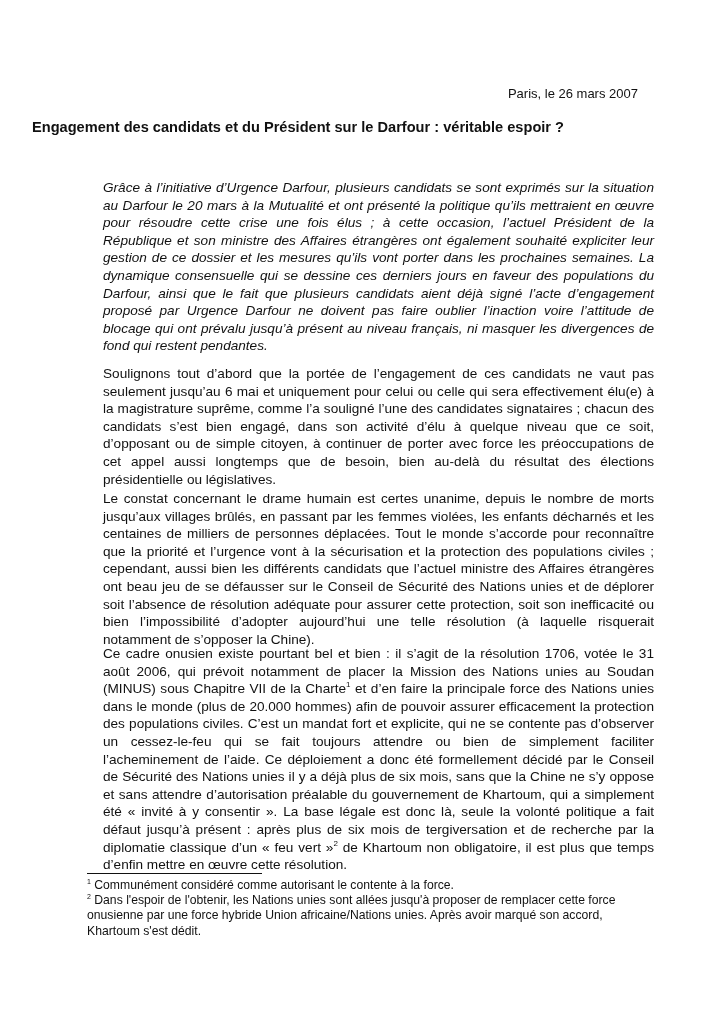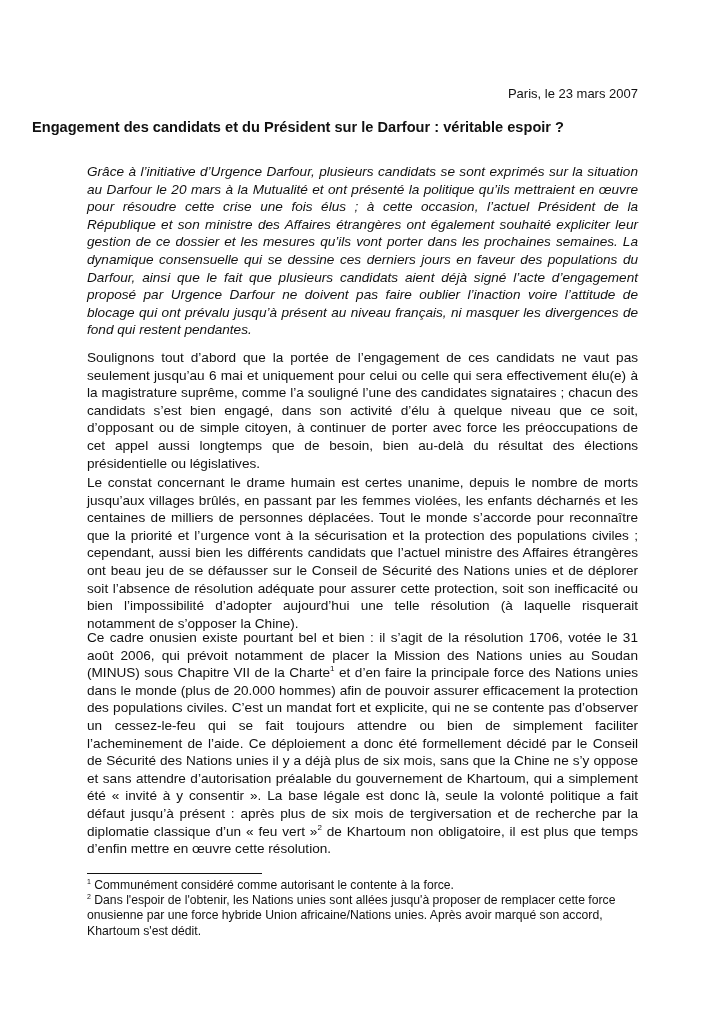--- a/index.html
+++ b/index.html
@@ -2,32 +2,32 @@
 <html><head>
 <meta charset="utf-8">
 <style>
   html, body { margin: 0; padding: 0; background: #ffffff; }
   body { width: 724px; height: 1024px; position: relative; overflow: hidden;
          font-family: "Liberation Sans", sans-serif; color: #111; }
   .date { position: absolute; top: 86px; right: 86px; font-size: 13px; line-height: 16px; }
   .title { position: absolute; top: 118px; left: 0; width: 596px; text-align: center;
            font-weight: bold; font-size: 14.6px; line-height: 18px; }
   .para { position: absolute; left: 87px; width: 551px; font-size: 13.6px; line-height: 17.6px;
-          text-align: justify; margin: 0; }
+          text-align: justify; margin: 16px; }
   .para.italic { font-style: italic; }
   sup { font-size: 8px; line-height: 0; vertical-align: 6px; }
   .fn-rule { position: absolute; left: 87px; top: 873px; width: 175px; height: 0; border-top: 1px solid #111; }
   .footnotes { position: absolute; left: 87px; top: 878px; width: 551px; font-size: 12.2px; line-height: 15.2px; }
   .footnote { margin: 0; }
   .footnote sup { font-size: 7px; vertical-align: 5px; }
 </style>
 </head>
 <body>
 
-<div class="date">Paris, le 23 mars 2007</div>
+<div class="date">Paris, le 26 mars 2007</div>
 <div class="title">Engagement des candidats et du Président sur le Darfour : véritable espoir ?</div>
 
 <p class="para italic" style="top:163px;">Grâce à l’initiative d’Urgence Darfour, plusieurs candidats se sont exprimés sur la situation au Darfour le 20 mars à la Mutualité et ont présenté la politique qu’ils mettraient en œuvre pour résoudre cette crise une fois élus ; à cette occasion, l’actuel Président de la République et son ministre des Affaires étrangères ont également souhaité expliciter leur gestion de ce dossier et les mesures qu’ils vont porter dans les prochaines semaines. La dynamique consensuelle qui se dessine ces derniers jours en faveur des populations du Darfour, ainsi que le fait que plusieurs candidats aient déjà signé l’acte d’engagement proposé par Urgence Darfour ne doivent pas faire oublier l’inaction voire l’attitude de blocage qui ont prévalu jusqu’à présent au niveau français, ni masquer les divergences de fond qui restent pendantes.</p>
 
 <p class="para" style="top:349px;">Soulignons tout d’abord que la portée de l’engagement de ces candidats ne vaut pas seulement jusqu’au 6 mai et uniquement pour celui ou celle qui sera effectivement élu(e) à la magistrature suprême, comme l’a souligné l’une des candidates signataires ; chacun des candidats s’est bien engagé, dans son activité d’élu à quelque niveau que ce soit, d’opposant ou de simple citoyen, à continuer de porter avec force les préoccupations de cet appel aussi longtemps que de besoin, bien au-delà du résultat des élections présidentielle ou législatives.</p>
 
 <p class="para" style="top:474px;">Le constat concernant le drame humain est certes unanime, depuis le nombre de morts jusqu’aux villages brûlés, en passant par les femmes violées, les enfants décharnés et les centaines de milliers de personnes déplacées. Tout le monde s’accorde pour reconnaître que la priorité et l’urgence vont à la sécurisation et la protection des populations civiles ; cependant, aussi bien les différents candidats que l’actuel ministre des Affaires étrangères ont beau jeu de se défausser sur le Conseil de Sécurité des Nations unies et de déplorer soit l’absence de résolution adéquate pour assurer cette protection, soit son inefficacité ou bien l’impossibilité d’adopter aujourd’hui une telle résolution (à laquelle risquerait notamment de s’opposer la Chine).</p>
 
 <p class="para" style="top:629px;"><span>Ce cadre onusien existe pourtant bel et bien : il s’agit de la résolution 1706, votée le 31 août 2006, qui prévoit notamment de placer la Mission des Nations unies au Soudan (MINUS) sous Chapitre VII de la Charte</span><sup>1</sup><span> et d’en faire la principale force des Nations unies dans le monde (plus de 20.000 hommes) afin de pouvoir assurer efficacement la protection des populations civiles. C’est un mandat fort et explicite, qui ne se contente pas d’observer un cessez-le-feu qui se fait toujours attendre ou bien de simplement faciliter l’acheminement de l’aide. Ce déploiement a donc été formellement décidé par le Conseil de Sécurité des Nations unies il y a déjà plus de six mois, sans que la Chine ne s’y oppose et sans attendre d’autorisation préalable du gouvernement de Khartoum, qui a simplement été  « invité à y consentir ». La base légale est donc là, seule la volonté politique a fait défaut jusqu’à présent : après plus de six mois de tergiversation et de recherche par la diplomatie classique d’un « feu vert »</span><sup>2</sup><span> de Khartoum non obligatoire, il est plus que temps d’enfin mettre en œuvre cette résolution.</span></p>
 

